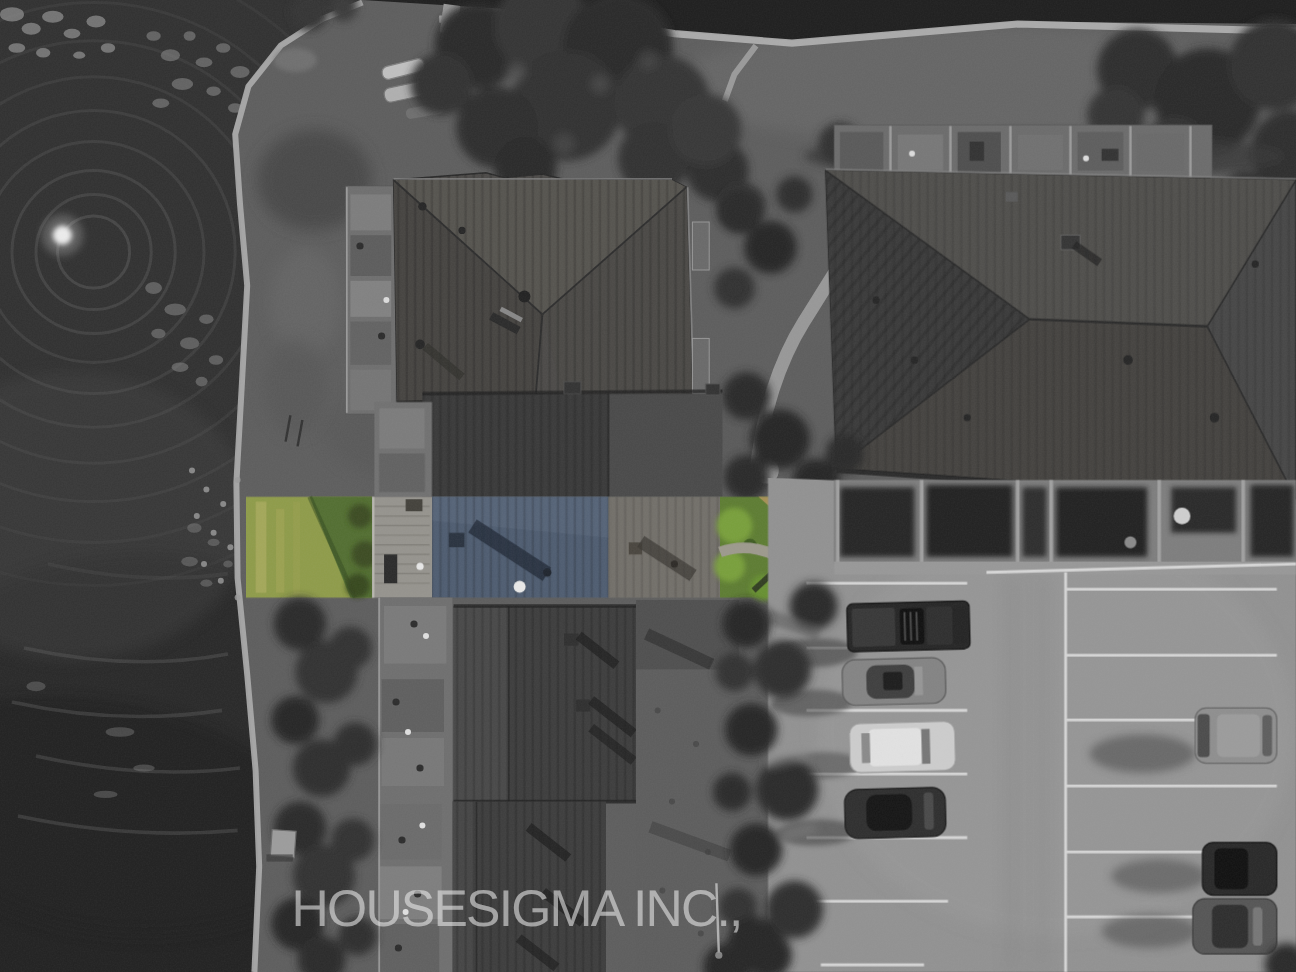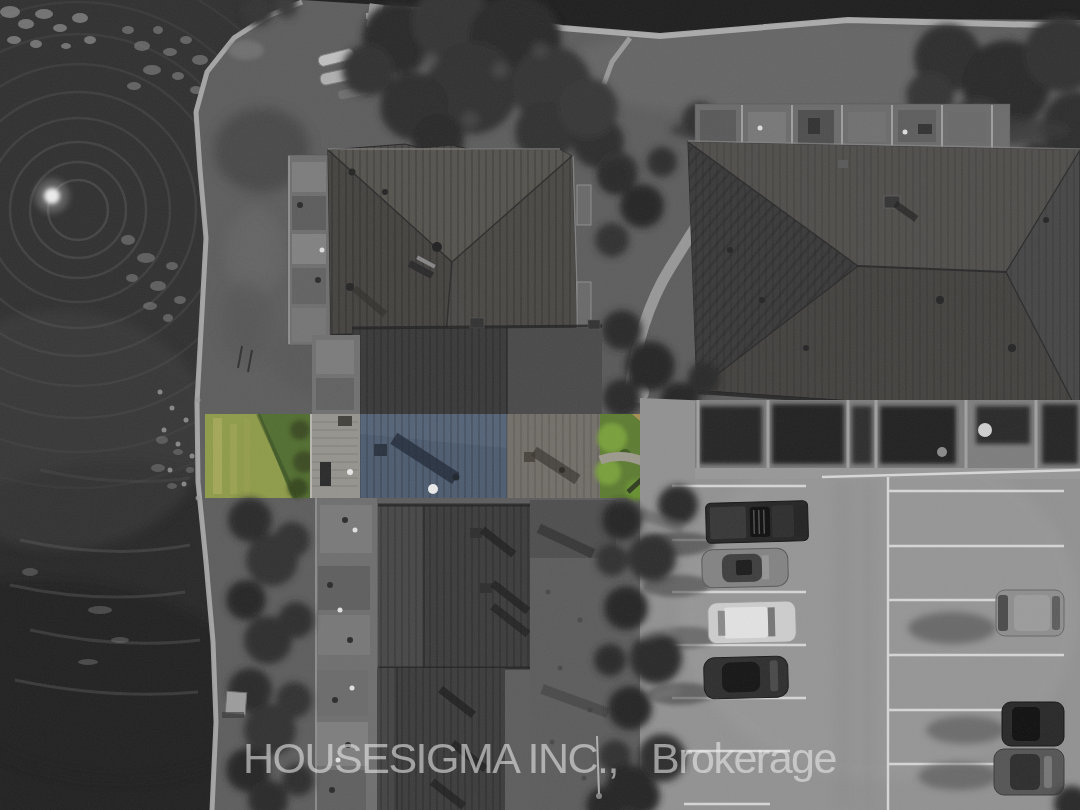--- a/index.html
+++ b/index.html
@@ -574,15 +574,14 @@
   <g>
     <line x1="597" y1="736" x2="599" y2="794" stroke="#c6c6c6" stroke-width="2" opacity=".8"></line>
     <circle cx="599" cy="796" r="3" fill="#9a9a9a" opacity=".8"></circle>
   </g>
 
   <rect x="0" y="0" width="1080" height="810" filter="url(#grain)" opacity=".45" fill="none"></rect>
 </svg>
 
   <div class="watermark">
     <span>HOUSESIGMA INC.,</span>
-    <span>Brokerage</span>
   </div>
 </div>
 
 </body></html>

